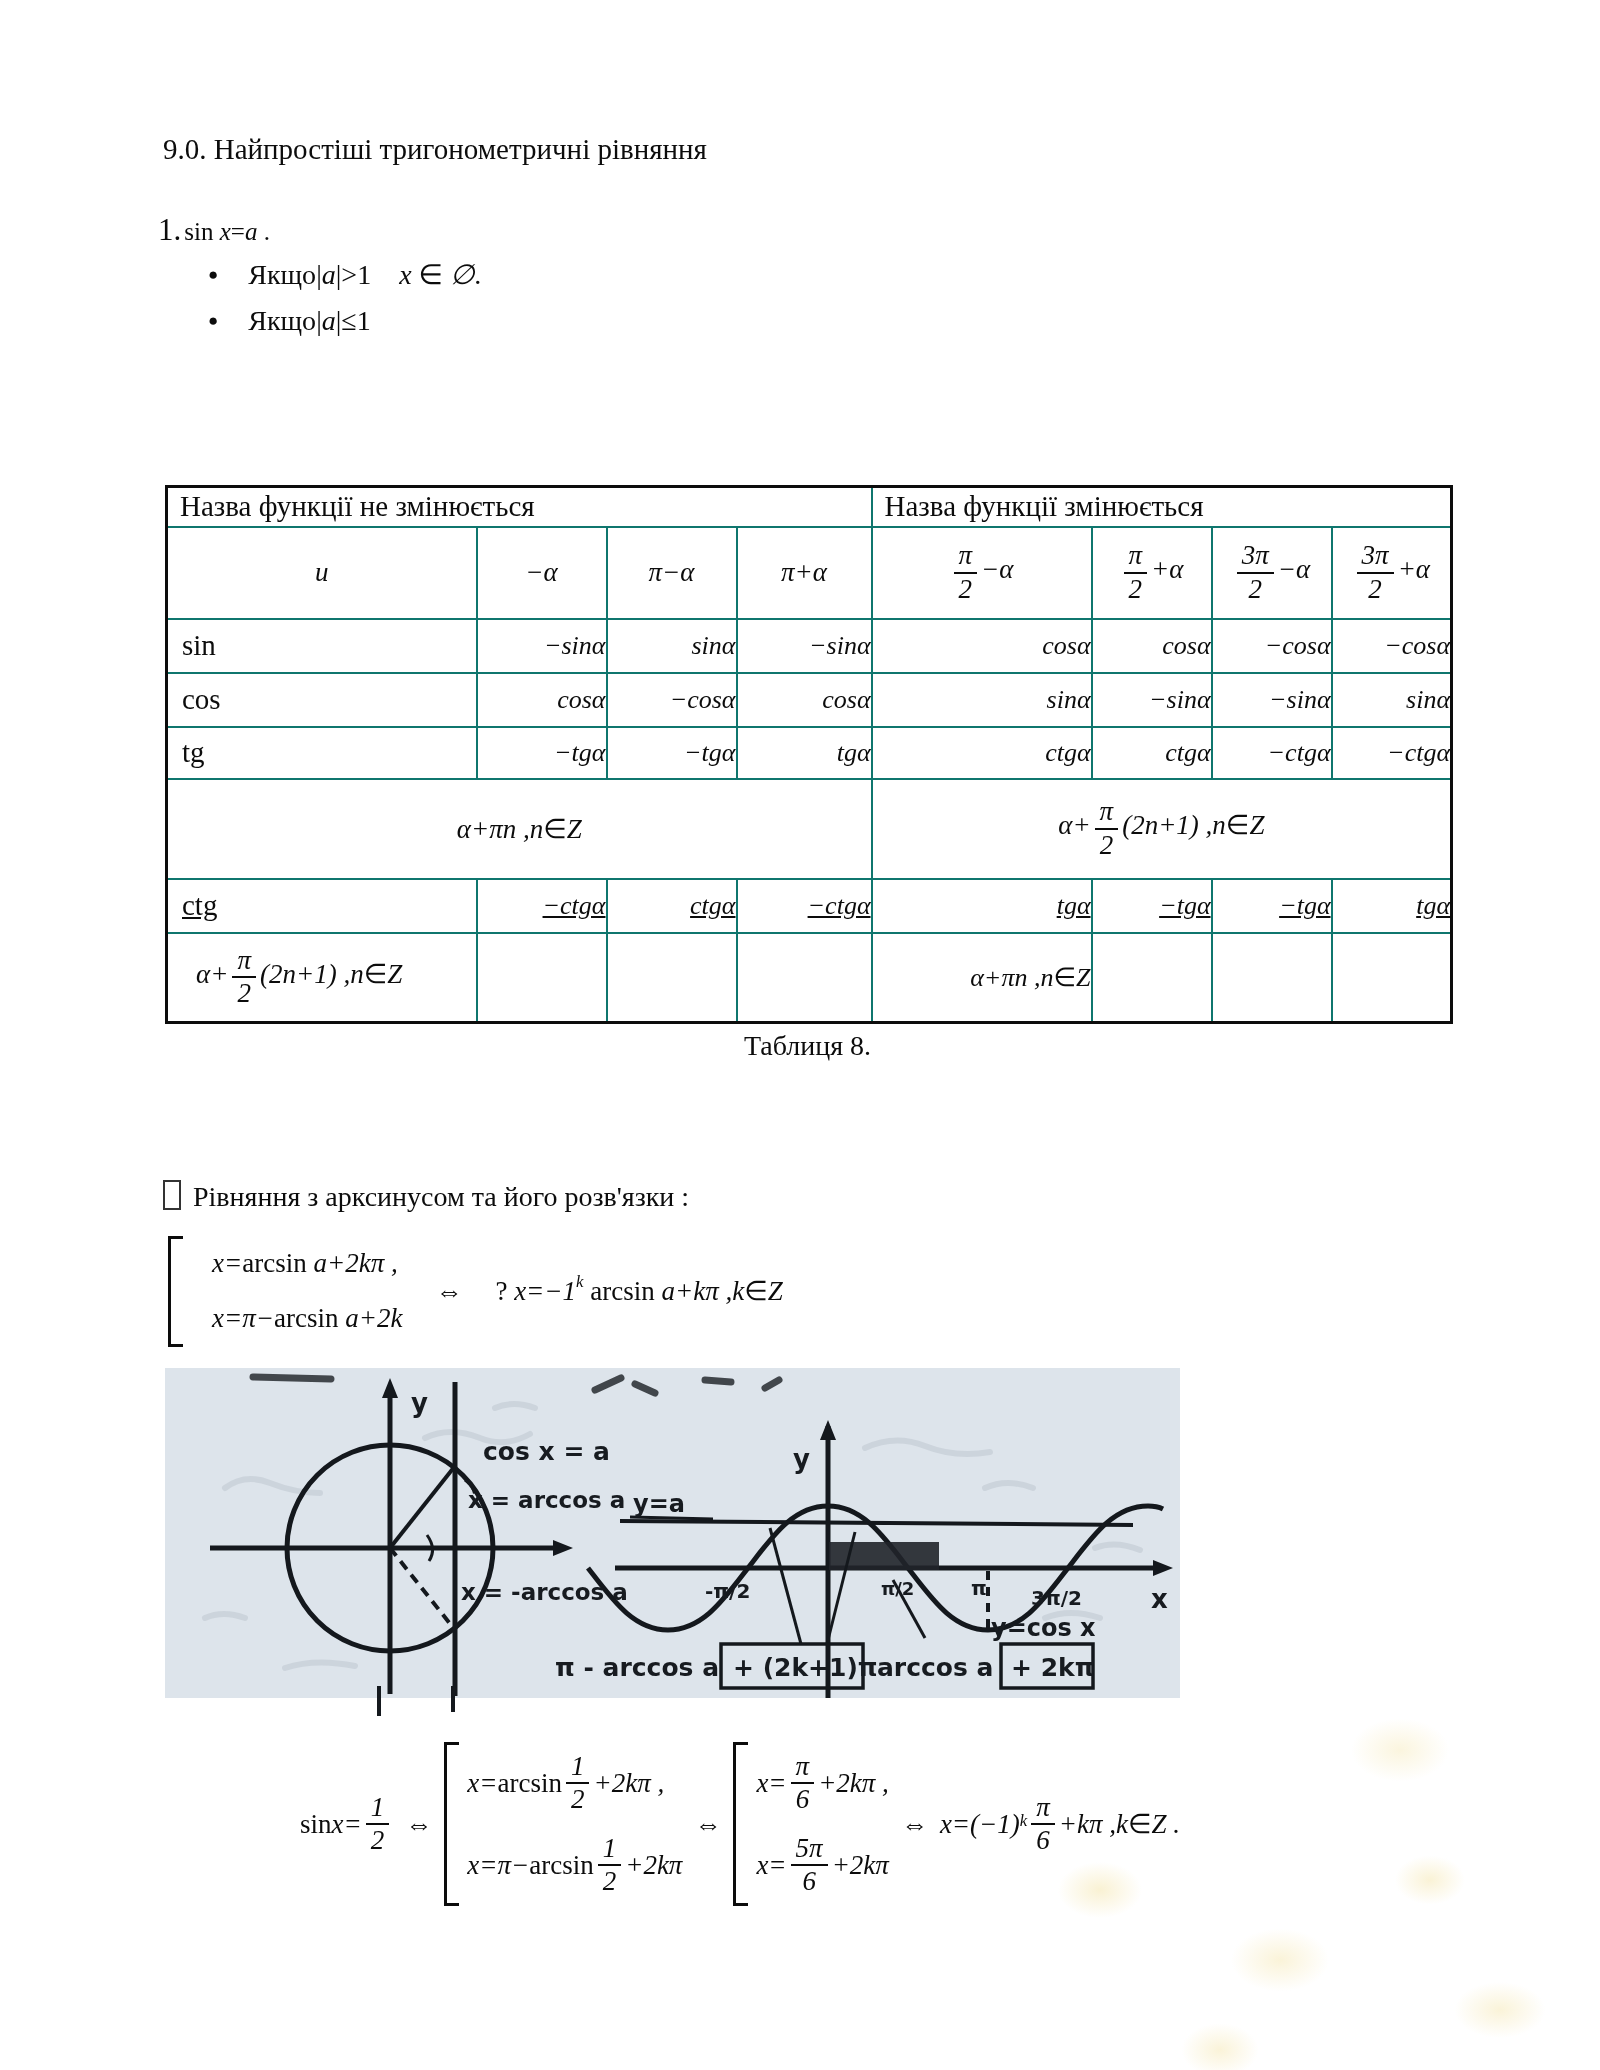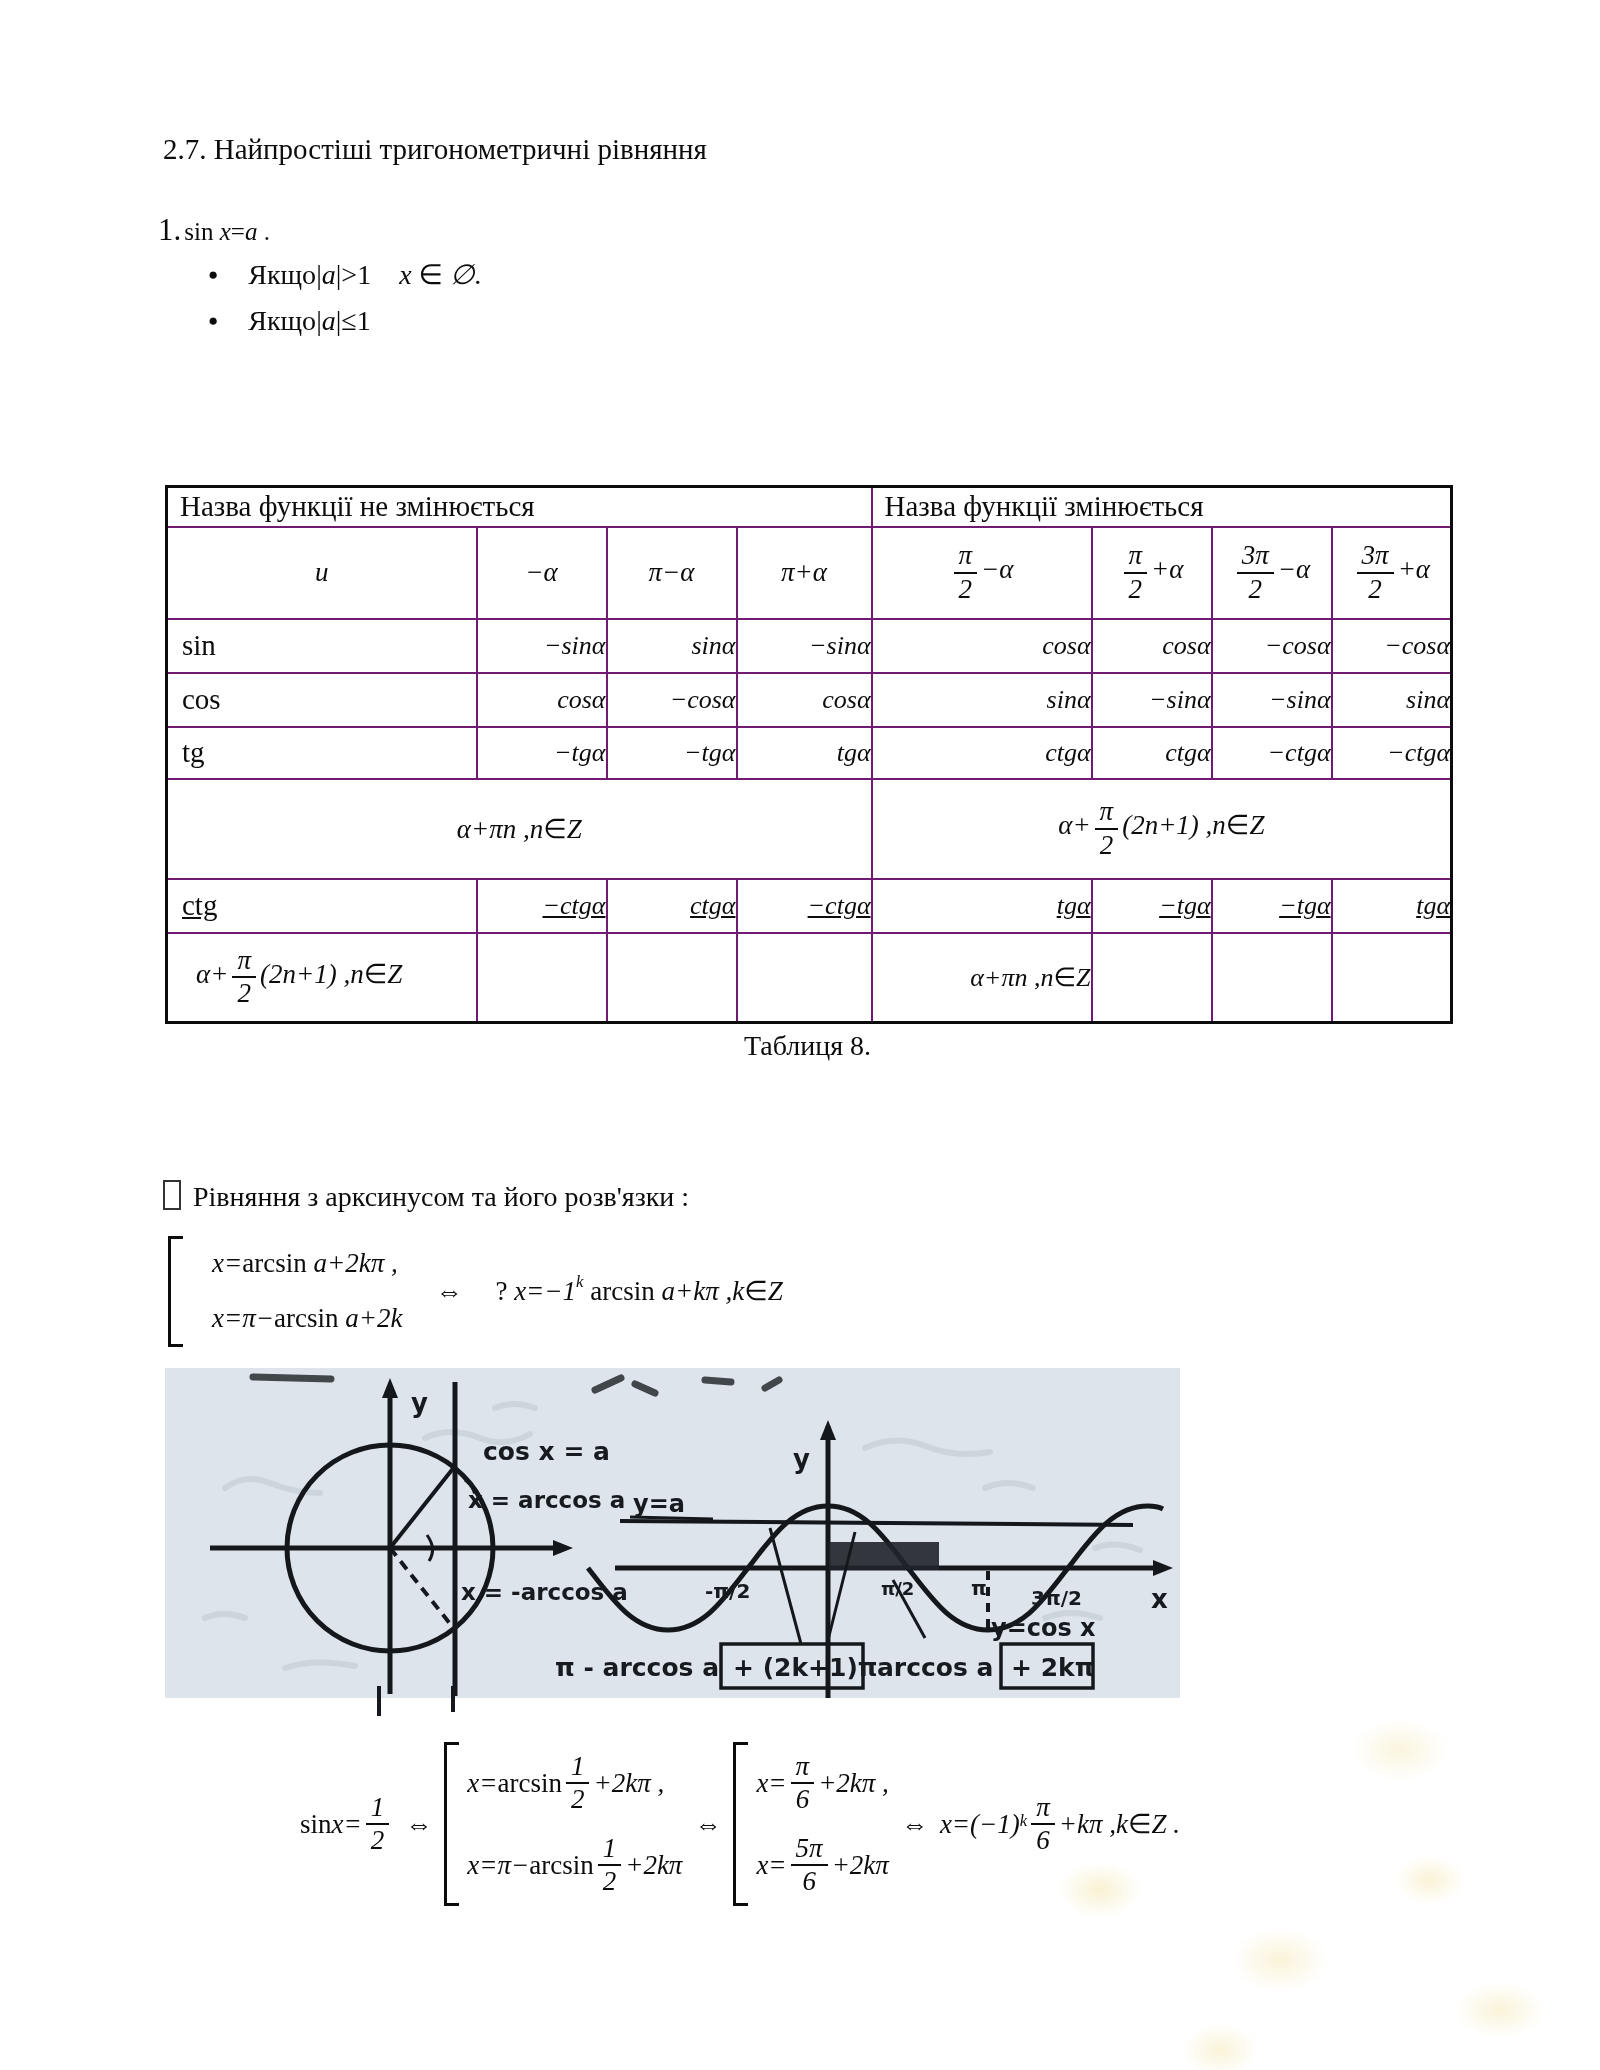--- a/index.html
+++ b/index.html
@@ -12,21 +12,21 @@
   .frac .fn{border-bottom:2px solid #0c0c0c;padding:0 5px;}
   .frac .fd{padding:0 5px;}
   #title{left:163px;top:133px;font-size:29px;}
   #line1{left:158px;top:212px;font-size:25px;}
   #line1 .num{font-size:31px;margin-right:3px;}
   .bullet-row{position:absolute;left:208px;font-size:28px;display:flex;align-items:baseline;}
   .dot{font-size:17px;margin-right:30px;position:relative;top:-4px;}
   #b1{top:258px;} #b2{top:305px;}
   
   #redtable{position:absolute;left:165px;top:485px;border-collapse:collapse;table-layout:fixed;width:1285px;}
-  #redtable td{border:2px solid #701a75;padding:0;}
+  #redtable td{border:2px solid #0f766e;padding:0;}
   #redtable{border:3px solid #0c0c0c;}
   .hdr{font-size:29px;text-align:left;padding-left:12px !important;}
   .r1{height:40px;} .r2{height:92px;} .rs{height:54px;} .rt{height:52px;}
   .rsp{height:100px;} .rc{height:54px;text-decoration:underline;} .rl{height:90px;}
   .cell{text-align:right;font-size:26px;}
   .colhead{text-align:center;font-size:27px;}
   .fname{text-align:left;padding-left:14px !important;font-size:29px;}
   .spanc{text-align:center;font-size:27px;}
   .lastL{text-align:left;padding-left:28px !important;font-size:27px;}
   #caption{left:165px;top:1030px;width:1285px;text-align:center;font-size:28px;}
@@ -52,21 +52,21 @@
       radial-gradient(70px 45px at 300px 330px, rgba(248,238,200,.7), transparent 70%),
       radial-gradient(50px 35px at 450px 250px, rgba(248,238,200,.75), transparent 70%),
       radial-gradient(65px 40px at 520px 380px, rgba(248,238,200,.7), transparent 70%),
       radial-gradient(55px 38px at 240px 420px, rgba(248,238,200,.7), transparent 70%),
       radial-gradient(70px 45px at 420px 120px, rgba(248,238,200,.6), transparent 70%);
   }
 </style>
 </head>
 <body>
 
-<div class="abs" id="title">2.7. Найпростіші тригонометричні рівняння</div>
+<div class="abs" id="title">9.0. Найпростіші тригонометричні рівняння</div>
 
 <div class="abs" id="line1"><span class="num">1.</span><span class="rm">sin </span><span class="it">x</span><span class="rm">=</span><span class="it">a</span><span class="rm"> .</span></div>
 
 <div class="bullet-row" id="b1">
   <span class="dot">●</span>
   <span><span class="rm">Якщо</span><span class="rm">|</span><span class="it">a</span><span class="rm">|&gt;1</span><span class="rm"> </span><span class="it">x</span><span class="rm"> ∈ </span><span class="it">∅</span><span class="rm">.</span></span>
 </div>
 <div class="bullet-row" id="b2">
   <span class="dot">●</span>
   <span><span class="rm">Якщо</span><span class="rm">|</span><span class="it">a</span><span class="rm">|≤1</span></span>

